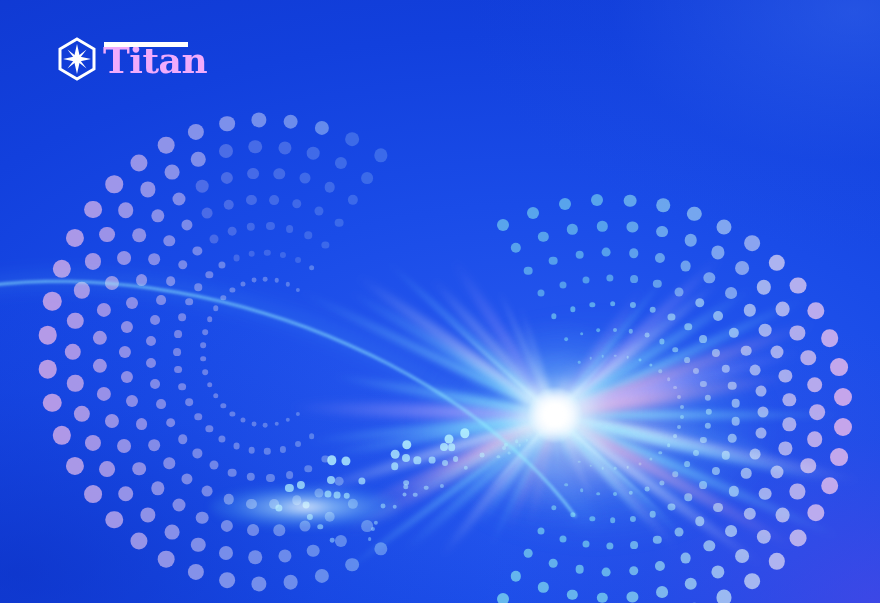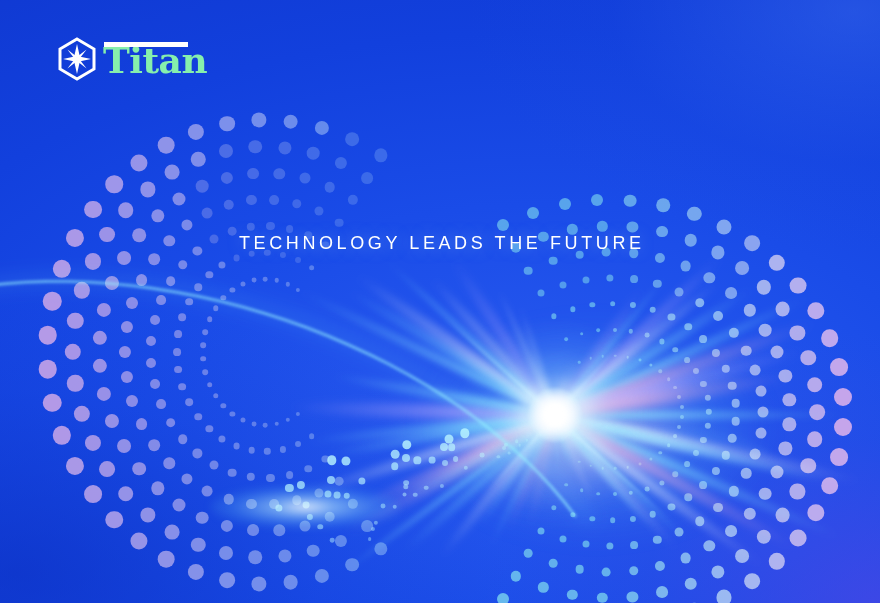--- a/index.html
+++ b/index.html
@@ -177,21 +177,21 @@
     position: absolute;
     left: 57px;
     top: 36px;
     display: flex;
     align-items: center;
     gap: 6px;
     height: 46px;
   }
   .logo-mark { width: 40px; height: 44px; display: block; }
   .logo-text {
-    color: #86efac;
+    color: #f0abfc;
     font-family: "DejaVu Serif", serif;
     font-weight: bold;
     font-size: 36px;
     letter-spacing: -0.5px;
     line-height: 1;
     position: relative;
     top: 1px;
   }
   .logo-bar {
     position: absolute;
@@ -751,15 +751,14 @@
           <polygon points="29.6,31.6 20.8,24.8 20,22 22.8,22.8"></polygon>
           <polygon points="29.6,12.4 20.8,19.2 20,22 22.8,21.2"></polygon>
           <polygon points="10.4,31.6 19.2,24.8 20,22 17.2,22.8"></polygon>
         </g>
       </svg>
     </span>
     <span class="logo-text">Titan</span>
   </div>
   <div class="logo-bar"></div>
 
-  <div class="subtitle">TECHNOLOGY LEADS THE FUTURE</div>
 
 </div>
 
 </body></html>

